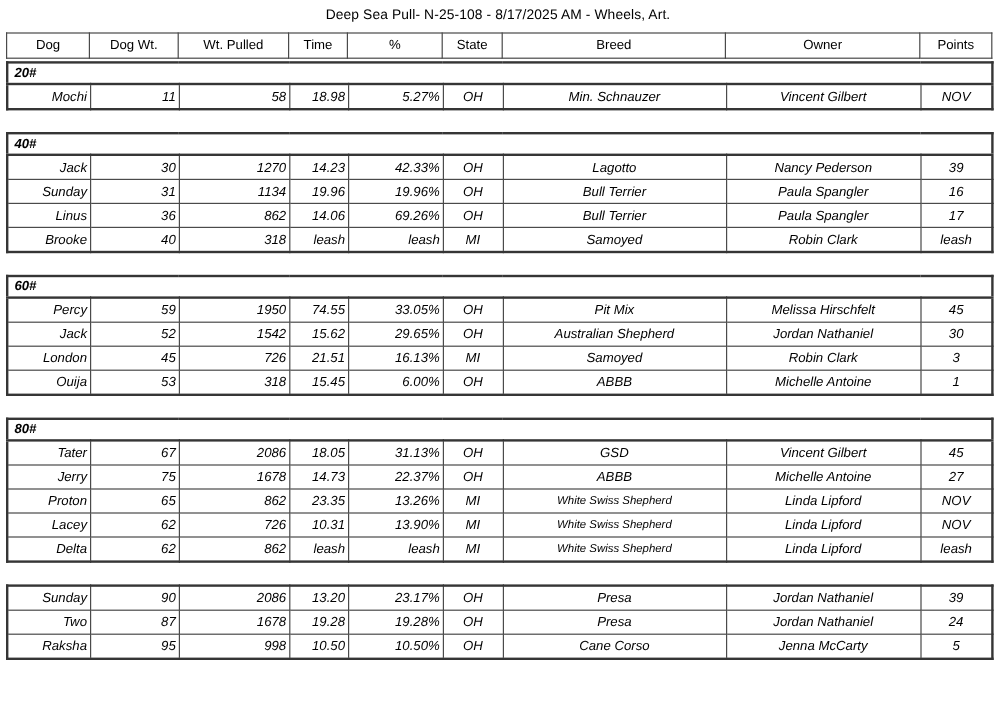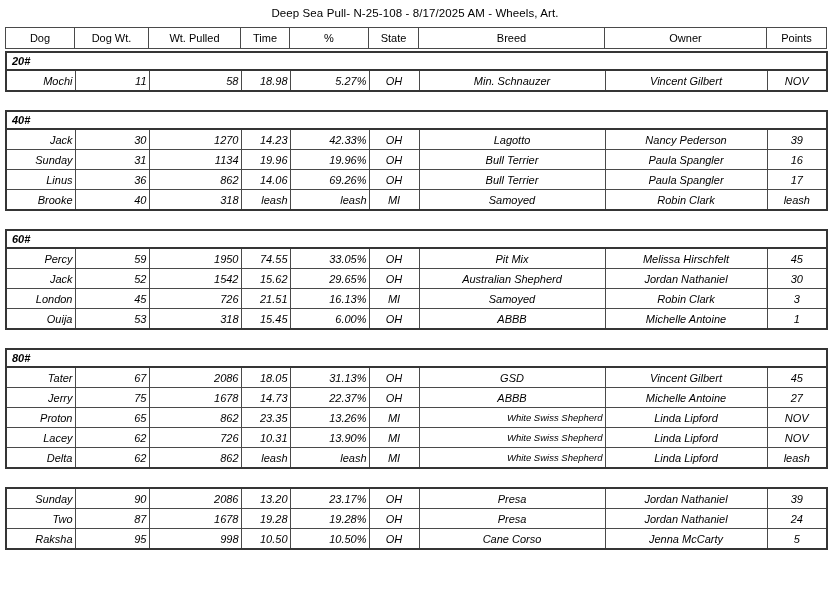--- a/index.html
+++ b/index.html
@@ -50,21 +50,21 @@
   table.section-tbl td.band {
     border-bottom: 2px solid #353535;
     font-weight: bold;
     text-align: left;
     padding-left: 5px;
     height: 16px;
   }
   td.al { text-align: right; padding-left: 5px; }
   td.ar { text-align: right; padding-right: 8px; }
   td.ac { text-align: center; }
-  td.shrink { font-size: 9.5px; text-align: right; }
+  td.shrink { font-size: 9.5px; }
 </style>
 </head>
 <body>
 
 <div class="page">
   <div class="title">Deep Sea Pull- N-25-108 - 8/17/2025 AM - Wheels, Art.</div>
   <table class="tbl header-tbl">
     <colgroup>
         <col style="width: 69px;">
         <col style="width: 74px;">

